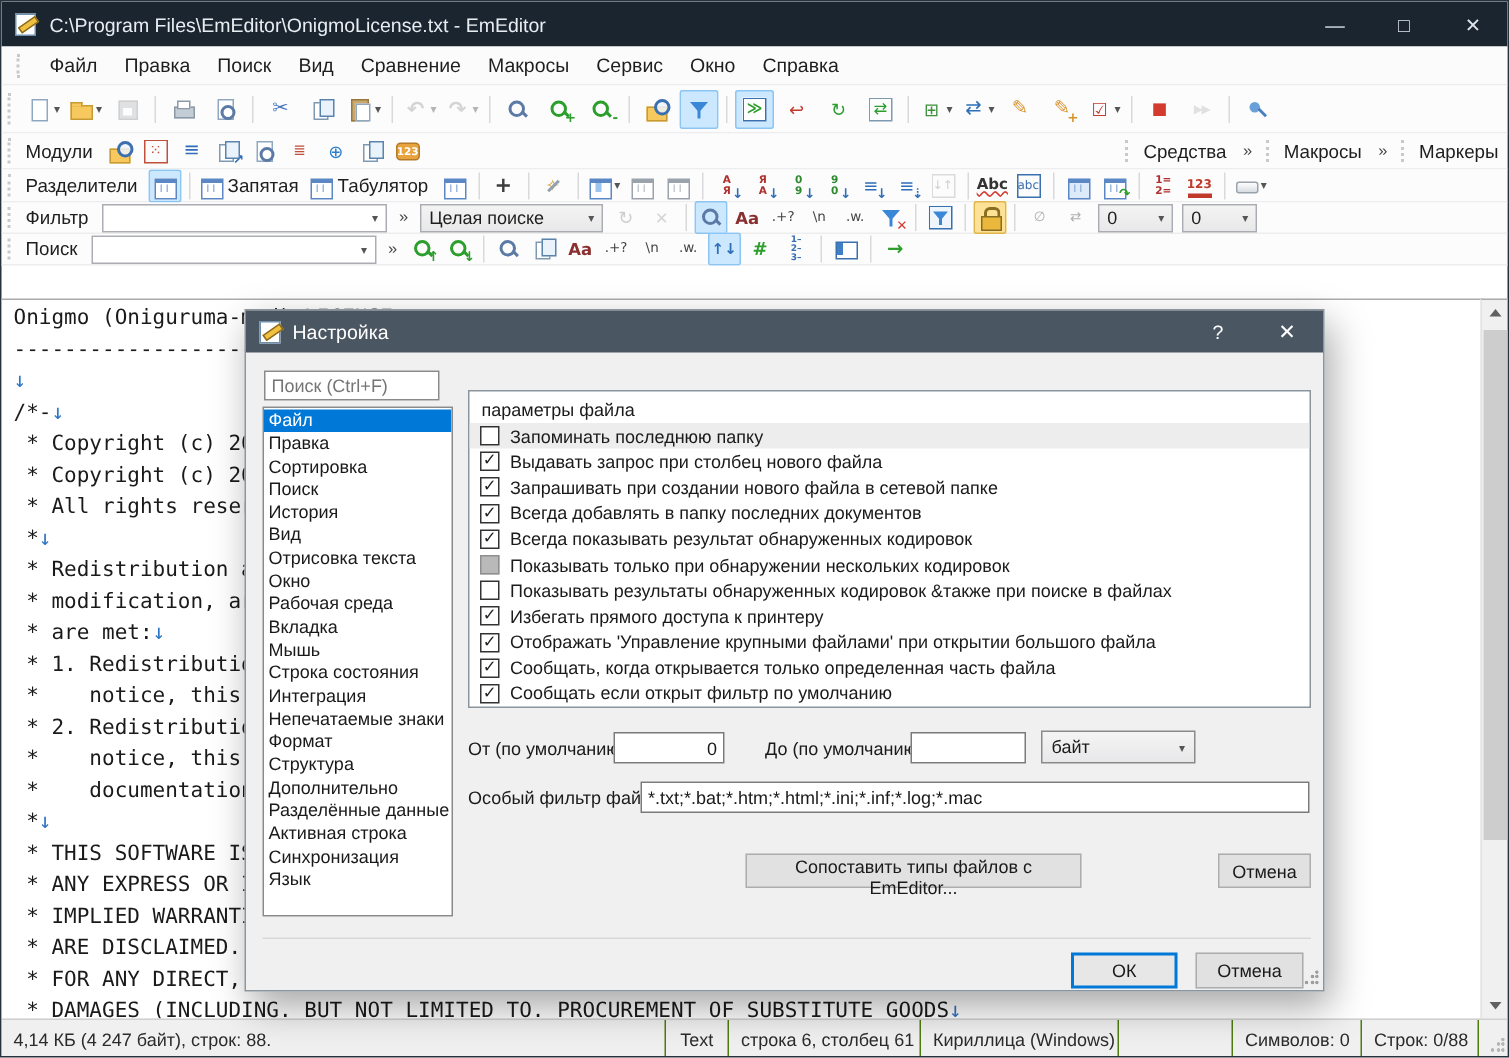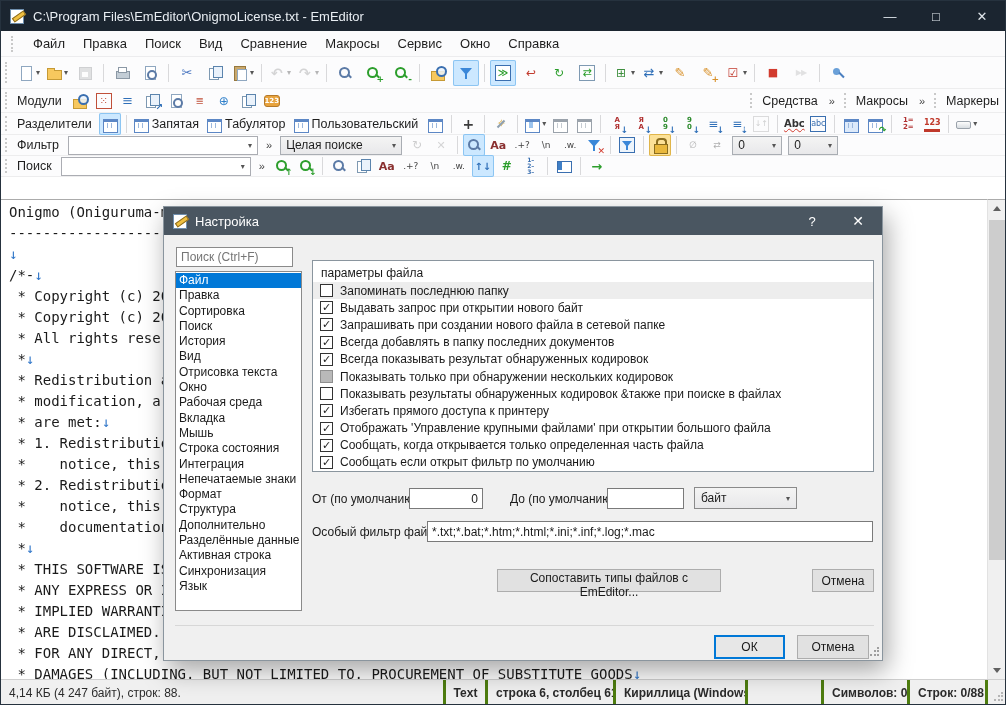--- a/index.html
+++ b/index.html
@@ -151,21 +151,21 @@
   .sarrow.down{bottom:0;}
   .sarrow::before{content:"";border-left:4px solid transparent;border-right:4px solid transparent;}
   .sarrow.up::before{border-bottom:5px solid #606060;}
   .sarrow.down::before{border-top:5px solid #606060;}
   .sthumb{position:absolute;left:1px;top:20px;width:16px;height:340px;background:#cdcdcd;}
 
   
   .statusbar{position:absolute;left:0;top:678px;width:100%;height:27px;background:#f0f0f0;border-top:1px solid #cfcfcf;
     display:flex;align-items:center;font-size:12px;color:#2b2b2b;}
   .sseg{height:100%;display:flex;align-items:center;padding:0 8px;white-space:nowrap;overflow:hidden;}
-  .sseg+.sseg{border-left:3px solid #4d7c0f;font-weight:bold;}
+  .sseg+.sseg{border-left:1px solid #4d7c0f;}
   .s0{flex:1 1 auto;}
   .s1{width:42px;justify-content:center;}
   .s2{width:128px;}
   .s3{width:132px;}
   .s4{width:76px;}
   .s5{width:86px;}
   .s6{width:78px;}
   .s7{width:20px;}
   .sgrip{position:absolute;right:2px;bottom:2px;width:10px;height:10px;
     background:radial-gradient(circle at 2px 8px,#b5b5b5 1px,transparent 1.4px),radial-gradient(circle at 6px 8px,#b5b5b5 1px,transparent 1.4px),radial-gradient(circle at 6px 4px,#b5b5b5 1px,transparent 1.4px),radial-gradient(circle at 9px 8px,#b5b5b5 1px,transparent 1.4px),radial-gradient(circle at 9px 4px,#b5b5b5 1px,transparent 1.4px),radial-gradient(circle at 9px 1px,#b5b5b5 1px,transparent 1.4px);}
@@ -389,24 +389,20 @@
       <span class="tbbtn">
         <span class="ik ik-grid"></span>
         <span class="btext">Запятая</span>
       </span>
       <span class="tbbtn">
         <span class="ik ik-grid"></span>
         <span class="btext">Табулятор</span>
       </span>
       <span class="tbbtn">
         <span class="ik ik-grid"></span>
-        <span class="btext">Пользовательский</span>
-      </span>
-      <span class="tbbtn">
-        <span class="ik ik-grid"></span>
       </span>
       <span class="tbsep"></span>
       <span class="tbbtn">
         <span class="ik ik-plus">+</span>
       </span>
       <span class="tbsep"></span>
       <span class="tbbtn">
         <span class="ik ik-wand">✧</span>
       </span>
       <span class="tbsep"></span>
@@ -672,21 +668,21 @@
         <div class="ditem">Язык</div>
       </div>
     <div class="optbox" id="optbox">
         <div class="opth">параметры файла</div>
         <div class="opt hl">
           <span class="cb"></span>
           <span class="olabel">Запоминать последнюю папку</span>
         </div>
         <div class="opt">
           <span class="cb">✓</span>
-          <span class="olabel">Выдавать запрос при открытии нового байт</span>
+          <span class="olabel">Выдавать запрос при столбец нового файла</span>
         </div>
         <div class="opt">
           <span class="cb">✓</span>
           <span class="olabel">Запрашивать при создании нового файла в сетевой папке</span>
         </div>
         <div class="opt">
           <span class="cb">✓</span>
           <span class="olabel">Всегда добавлять в папку последних документов</span>
         </div>
         <div class="opt">

